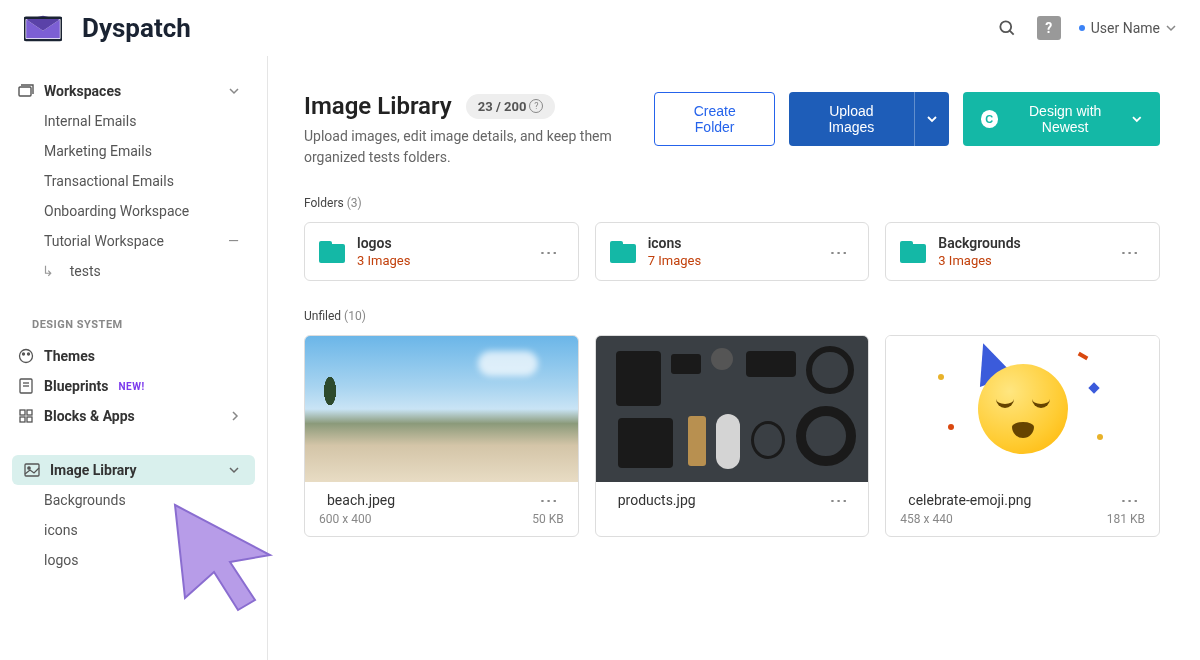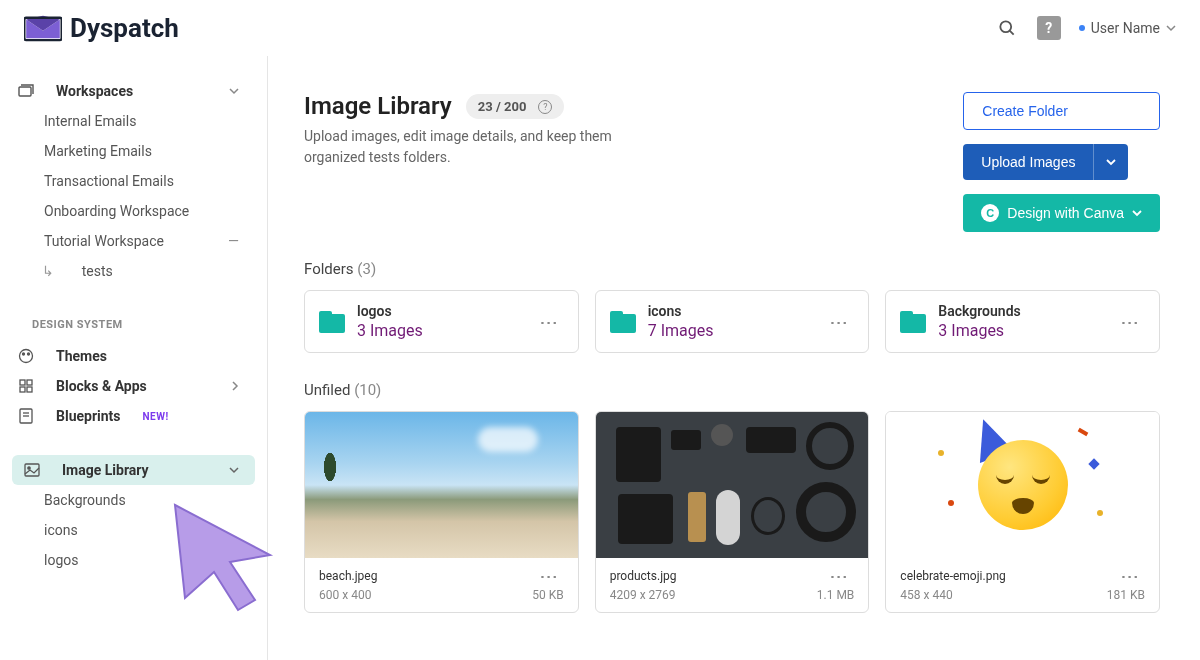--- a/index.html
+++ b/index.html
@@ -1,84 +1,84 @@
 <!DOCTYPE html>
 <html><head>
 <meta charset="utf-8">
 <style>
   * { box-sizing: border-box; margin: 0; padding: 0; }
   body { font-family: -apple-system, BlinkMacSystemFont, "Segoe UI", Roboto, sans-serif; background: #fff; color: #333; width: 1200px; height: 660px; overflow: hidden; }
   
   
   .header { display: flex; align-items: center; justify-content: space-between; padding: 12px 24px; height: 56px; }
-  .logo { display: flex; align-items: center; gap: 8px; }
+  .logo { display: flex; align-items: center; gap: 20px; }
   .logo-mark { width: 38px; height: 28px; position: relative; }
   .logo-text { font-size: 26px; font-weight: 700; color: #1a2332; }
   .header-right { display: flex; align-items: center; gap: 18px; }
   .icon-btn { width: 24px; height: 24px; display: flex; align-items: center; justify-content: center; color: #555; cursor: pointer; }
   .help-btn { width: 24px; height: 24px; background: #999; color: #fff; border-radius: 3px; display: flex; align-items: center; justify-content: center; font-size: 14px; font-weight: 700; cursor: pointer; }
   .user-menu { display: flex; align-items: center; gap: 6px; color: #555; font-size: 14px; cursor: pointer; }
   .user-dot { width: 6px; height: 6px; border-radius: 50%; background: #3b82f6; }
   
   
   .body-wrap { display: flex; height: calc(660px - 56px); }
   
   
   .sidebar { width: 268px; border-right: 1px solid #e5e5e5; padding: 20px 0 20px 0; overflow-y: auto; }
   .sb-section { margin-bottom: 24px; }
   .sb-heading { font-size: 11px; font-weight: 700; color: #888; letter-spacing: 0.5px; padding: 8px 28px 10px 32px; }
-  .sb-item { display: flex; align-items: center; gap: 22px; padding: 7px 28px 7px 44px; font-size: 14px; color: #444; cursor: pointer; position: relative; }
+  .sb-item { display: flex; align-items: center; gap: 10px; padding: 7px 28px 7px 44px; font-size: 14px; color: #444; cursor: pointer; position: relative; }
   .sb-item.bold { font-weight: 700; color: #333; }
   .sb-item.sub { padding-left: 44px; color: #555; }
   .sb-item.nested { padding-left: 64px; color: #555; }
   .sb-item .icon { width: 16px; height: 16px; margin-left: -26px; display: flex; align-items: center; justify-content: center; color: #555; flex-shrink: 0; }
   .sb-item .tail { margin-left: auto; color: #888; }
   .sb-item.active { background: #d9f0ed; border-radius: 6px; margin: 0 12px; padding-left: 32px; padding-right: 16px; }
   .sb-item.active .icon { margin-left: -20px; }
   .new-badge { font-size: 10px; font-weight: 700; color: #7c3aed; letter-spacing: 0.5px; }
   .nested-arrow { color: #999; font-size: 14px; margin-left: -22px; margin-right: 6px; }
   
   
   .main { flex: 1; padding: 36px 40px 0 36px; overflow-y: auto; }
   .page-head { display: flex; justify-content: space-between; align-items: flex-start; margin-bottom: 28px; }
   .page-title-row { display: flex; align-items: center; gap: 14px; margin-bottom: 6px; }
   .page-title { font-size: 24px; font-weight: 600; color: #222; }
-  .count-pill { background: #eee; border-radius: 14px; padding: 5px 12px; font-size: 13px; font-weight: 700; color: #555; display: flex; align-items: flex-end; gap: 12px; }
+  .count-pill { background: #eee; border-radius: 14px; padding: 5px 12px; font-size: 13px; font-weight: 700; color: #555; display: flex; align-items: flex-start; gap: 3px; }
   .count-pill .q { width: 14px; height: 14px; border: 1.5px solid #888; border-radius: 50%; display: flex; align-items: center; justify-content: center; font-size: 9px; color: #888; font-weight: 400; }
   .page-sub { font-size: 14px; color: #666; max-width: 360px; line-height: 1.5; }
-  .page-actions { display: flex; gap: 14px; flex-direction: column; }
+  .page-actions { display: flex; gap: 14px; }
   .btn { padding: 10px 18px; border-radius: 4px; font-size: 14px; font-weight: 500; cursor: pointer; border: none; display: flex; align-items: center; gap: 8px; }
   .btn-outline { background: #fff; border: 1.5px solid #2563eb; color: #2563eb; }
   .btn-primary { background: #1e5db8; color: #fff; }
   .btn-split { display: flex; }
   .btn-split .main-b { border-radius: 4px 0 0 4px; }
   .btn-split .drop { background: #1e5db8; color: #fff; border-left: 1px solid rgba(255,255,255,0.3); padding: 10px 12px; border-radius: 0 4px 4px 0; cursor: pointer; display: flex; align-items: center; }
   .btn-teal { background: #14b8a6; color: #fff; }
   .canva-c { width: 18px; height: 18px; background: #fff; color: #14b8a6; border-radius: 50%; display: flex; align-items: center; justify-content: center; font-size: 11px; font-weight: 700; }
   
   .sort-bar { border: 1px solid #ddd; border-radius: 4px; padding: 11px 16px; display: flex; align-items: center; gap: 14px; color: #555; font-size: 14px; margin-bottom: 26px; cursor: pointer; }
   
-  .section-title { font-size: 15px; color: #444; margin-bottom: 12px; }
+  .section-title { font-size: 12px; color: #444; margin-bottom: 12px; }
   .section-title .count { color: #888; }
   
   .folder-grid { display: flex; gap: 16px; margin-bottom: 28px; }
   .folder-card { flex: 1; border: 1px solid #ddd; border-radius: 6px; padding: 12px 14px; display: flex; align-items: center; gap: 12px; cursor: pointer; }
   .folder-icon { width: 26px; height: 22px; position: relative; }
   .folder-icon::before { content: ''; position: absolute; top: 0; left: 0; width: 13px; height: 5px; background: #14b8a6; border-radius: 2px 2px 0 0; }
   .folder-icon::after { content: ''; position: absolute; top: 3px; left: 0; width: 26px; height: 19px; background: #14b8a6; border-radius: 2px; }
   .folder-info { flex: 1; }
   .folder-name { font-size: 14px; font-weight: 600; color: #333; }
-  .folder-count { font-size: 16px; color: #701a75; margin-top: 2px; }
+  .folder-count { font-size: 13px; color: #c2410c; margin-top: 2px; }
   .folder-menu { color: #888; font-size: 18px; cursor: pointer; padding: 0 4px; letter-spacing: -2px; writing-mode: vertical-lr; }
   
   .image-grid { display: flex; gap: 16px; }
   .image-card { flex: 1; border: 1px solid #ddd; border-radius: 6px; overflow: hidden; cursor: pointer; }
   .image-thumb { height: 146px; display: flex; align-items: center; justify-content: center; position: relative; overflow: hidden; }
   .image-meta { padding: 10px 14px 4px; display: flex; justify-content: space-between; align-items: center; }
-  .image-name { font-size: 12px; color: #333; }
+  .image-name { font-size: 14px; color: #333; margin-left: 8px; }
   .image-sub { padding: 0 14px 10px; display: flex; justify-content: space-between; font-size: 12px; color: #888; }
   
   
   .thumb-beach { background: linear-gradient(to bottom, #6bb6e8 0%, #a8d4f0 35%, #c9e4f5 50%, #8b9a7a 60%, #d4c5a8 75%, #e8dcc4 100%); position: relative; }
   .thumb-beach::before { content: ''; position: absolute; left: 10px; top: 20px; width: 30px; height: 70px; background: radial-gradient(ellipse 15px 35px at center, #2d4a2d 40%, transparent 41%); }
   .thumb-beach::after { content: ''; position: absolute; right: 40px; top: 15px; width: 60px; height: 25px; background: rgba(255,255,255,0.7); border-radius: 20px; filter: blur(3px); }
   .thumb-products { background: #3a3f44; position: relative; }
   .thumb-products::before { content: ''; position: absolute; left: 20px; top: 15px; width: 45px; height: 55px; background: #1a1a1a; border-radius: 4px; }
   .thumb-products .item { position: absolute; background: #1a1a1a; border-radius: 4px; }
   .thumb-emoji { background: #fff; position: relative; }
@@ -169,42 +169,42 @@
             <svg width="16" height="16" viewBox="0 0 16 16" fill="none" stroke="#555" stroke-width="1.3">
               <circle cx="8" cy="8" r="6.5"></circle>
               <circle cx="5.5" cy="6" r="1" fill="#555"></circle>
               <circle cx="10.5" cy="6" r="1" fill="#555"></circle>
             </svg>
           </span>
         <span>Themes</span>
       </div>
       <div class="sb-item bold">
         <span class="icon">
+            <svg width="14" height="16" viewBox="0 0 14 16" fill="none" stroke="#555" stroke-width="1.3">
+              <rect x="1" y="1" width="12" height="14" rx="1"></rect>
+              <line x1="4" y1="5" x2="10" y2="5"></line>
+              <line x1="4" y1="8" x2="10" y2="8"></line>
+            </svg>
+          </span>
+        <span>Blueprints</span>
+        <span class="new-badge">NEW!</span>
+      </div>
+      <div class="sb-item bold">
+        <span class="icon">
             <svg width="14" height="14" viewBox="0 0 14 14" fill="none" stroke="#555" stroke-width="1.3">
               <rect x="1" y="1" width="5" height="5"></rect>
               <rect x="8" y="1" width="5" height="5"></rect>
               <rect x="1" y="8" width="5" height="5"></rect>
               <rect x="8" y="8" width="5" height="5"></rect>
             </svg>
           </span>
         <span>Blocks &amp; Apps</span>
         <span class="tail"><svg width="8" height="10" viewBox="0 0 8 10">
               <path d="M2 1 L6 5 L2 9" fill="none" stroke="#888" stroke-width="1.5"></path>
             </svg></span>
-      </div>
-      <div class="sb-item bold">
-        <span class="icon">
-            <svg width="14" height="16" viewBox="0 0 14 16" fill="none" stroke="#555" stroke-width="1.3">
-              <rect x="1" y="1" width="12" height="14" rx="1"></rect>
-              <line x1="4" y1="5" x2="10" y2="5"></line>
-              <line x1="4" y1="8" x2="10" y2="8"></line>
-            </svg>
-          </span>
-        <span>Blueprints</span>
-        <span class="new-badge">NEW!</span>
       </div>
     </div>
 
     <div class="sb-section">
       <div class="sb-item bold active">
         <span class="icon">
             <svg width="16" height="14" viewBox="0 0 16 14" fill="none" stroke="#555" stroke-width="1.3">
               <rect x="1" y="1" width="14" height="12" rx="1"></rect>
               <circle cx="5" cy="5" r="1.2" fill="#555"></circle>
               <path d="M1 11 L6 7 L10 10 L15 5"></path>
@@ -244,21 +244,21 @@
         <div class="btn-split">
           <button class="btn btn-primary main-b">Upload Images</button>
           <div class="drop">
             <svg width="10" height="10" viewBox="0 0 10 10">
                 <path d="M1 3 L5 7 L9 3" fill="none" stroke="#fff" stroke-width="1.8"></path>
               </svg>
           </div>
         </div>
         <button class="btn btn-teal">
           <span class="canva-c">C</span>
-          <span>Design with Canva</span>
+          <span>Design with Newest</span>
           <svg width="10" height="10" viewBox="0 0 10 10">
               <path d="M1 3 L5 7 L9 3" fill="none" stroke="#fff" stroke-width="1.8"></path>
             </svg>
         </button>
       </div>
     </div>
 
 
     <div class="section-title">
       <span>Folders</span> <span class="count">(3)</span>
@@ -313,24 +313,20 @@
           <div class="item" style="left:210px; top:10px; width:48px; height:48px; border-radius:50%; border:6px solid #1a1a1a; background:transparent;"></div>
           <div class="item" style="left:22px; top:82px; width:55px; height:50px; border-radius:4px;"></div>
           <div class="item" style="left:92px; top:80px; width:18px; height:50px; background:#b89050; border-radius:3px;"></div>
           <div class="item" style="left:120px; top:78px; width:24px; height:55px; border-radius:12px; background:#d4d4d4;"></div>
           <div class="item" style="left:155px; top:85px; width:34px; height:38px; border-radius:50%; border:3px solid #1a1a1a; background:transparent;"></div>
           <div class="item" style="left:200px; top:70px; width:60px; height:60px; border-radius:50%; border:10px solid #1a1a1a; background:transparent;"></div>
         </div>
         <div class="image-meta">
           <span class="image-name">products.jpg</span>
           <span class="folder-menu">⋮</span>
-        </div>
-        <div class="image-sub">
-          <span>4209 x 2769</span>
-          <span>1.1 MB</span>
         </div>
       </div>
       <div class="image-card">
         <div class="image-thumb thumb-emoji">
           <div style="position:relative;">
             <div class="party-hat"></div>
             <div class="emoji-face">
               <div class="emoji-mouth"></div>
             </div>
             <div class="confetti" style="left:-40px; top:10px; width:6px; height:6px; background:#e8b22a; border-radius:50%;"></div>

